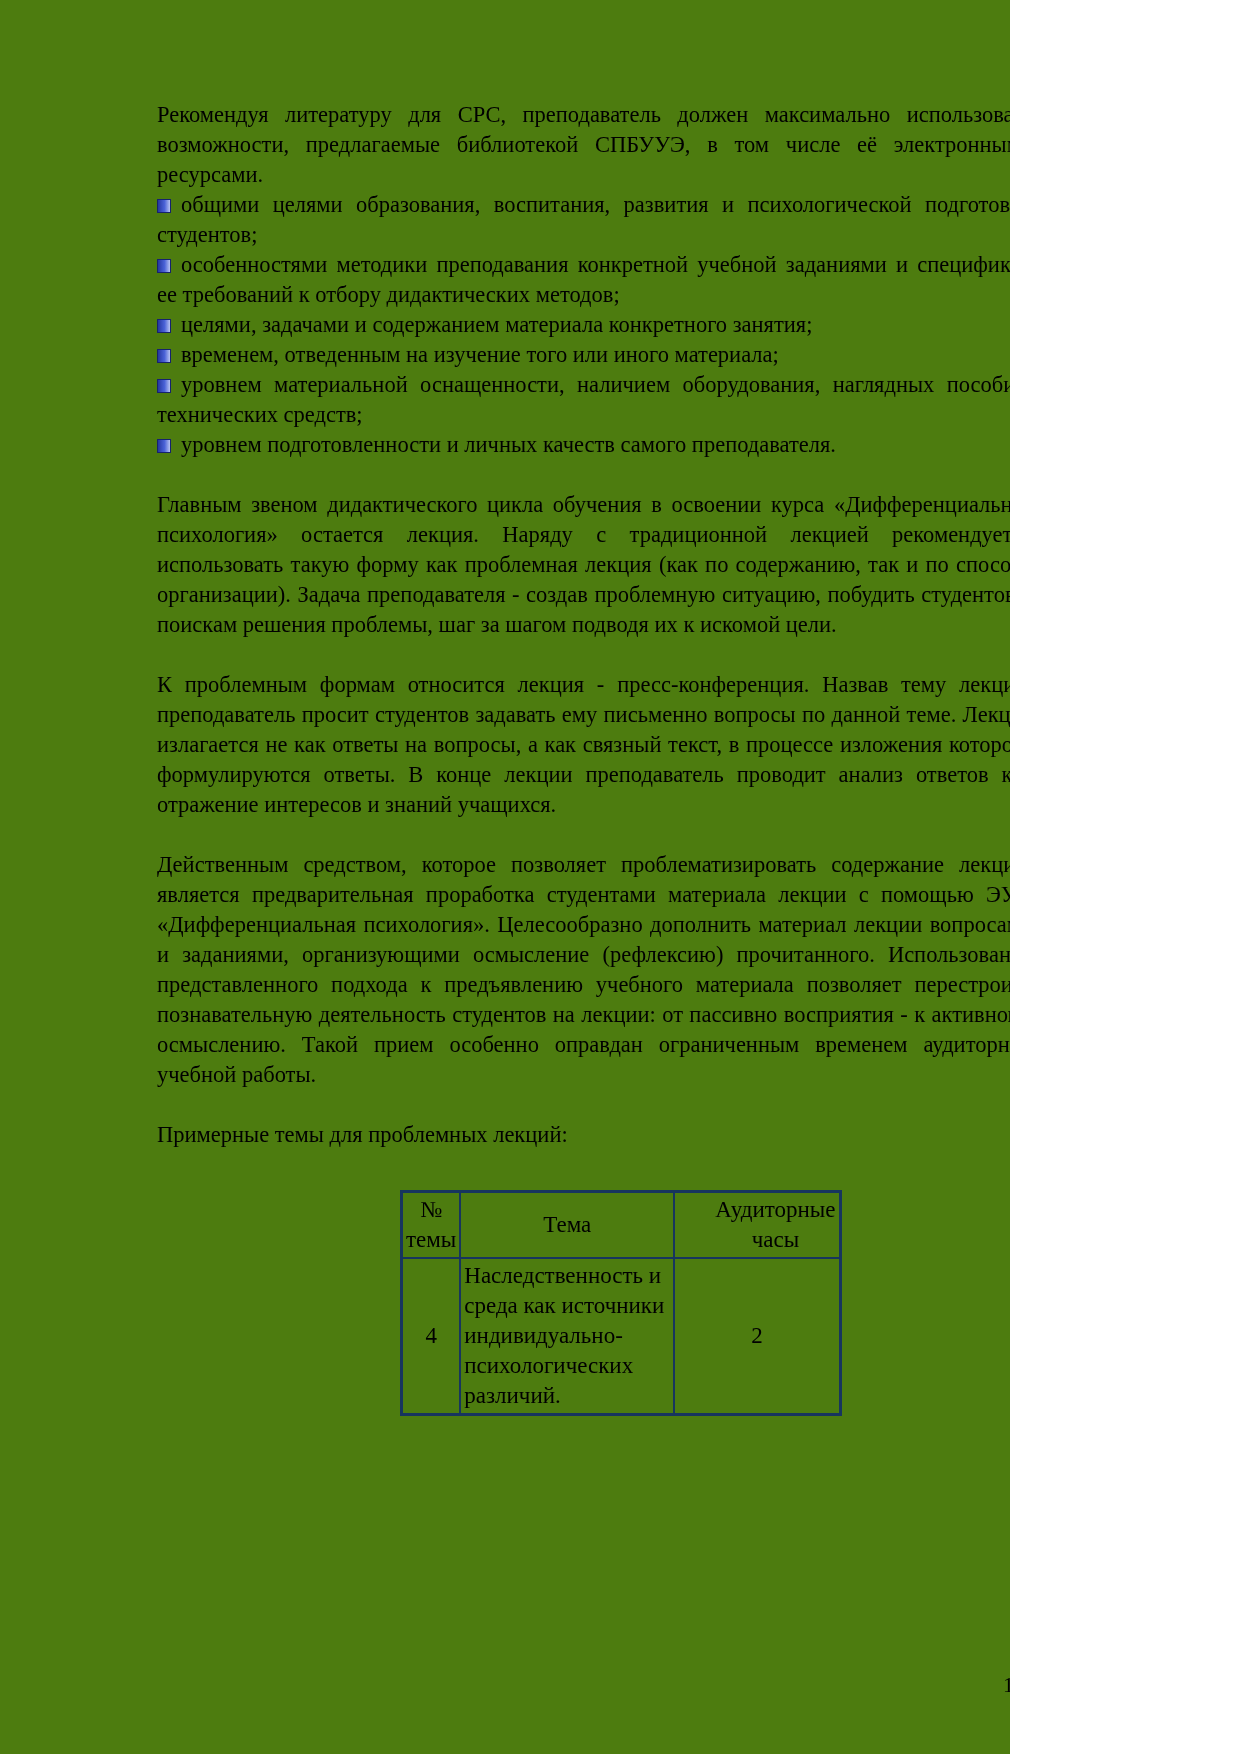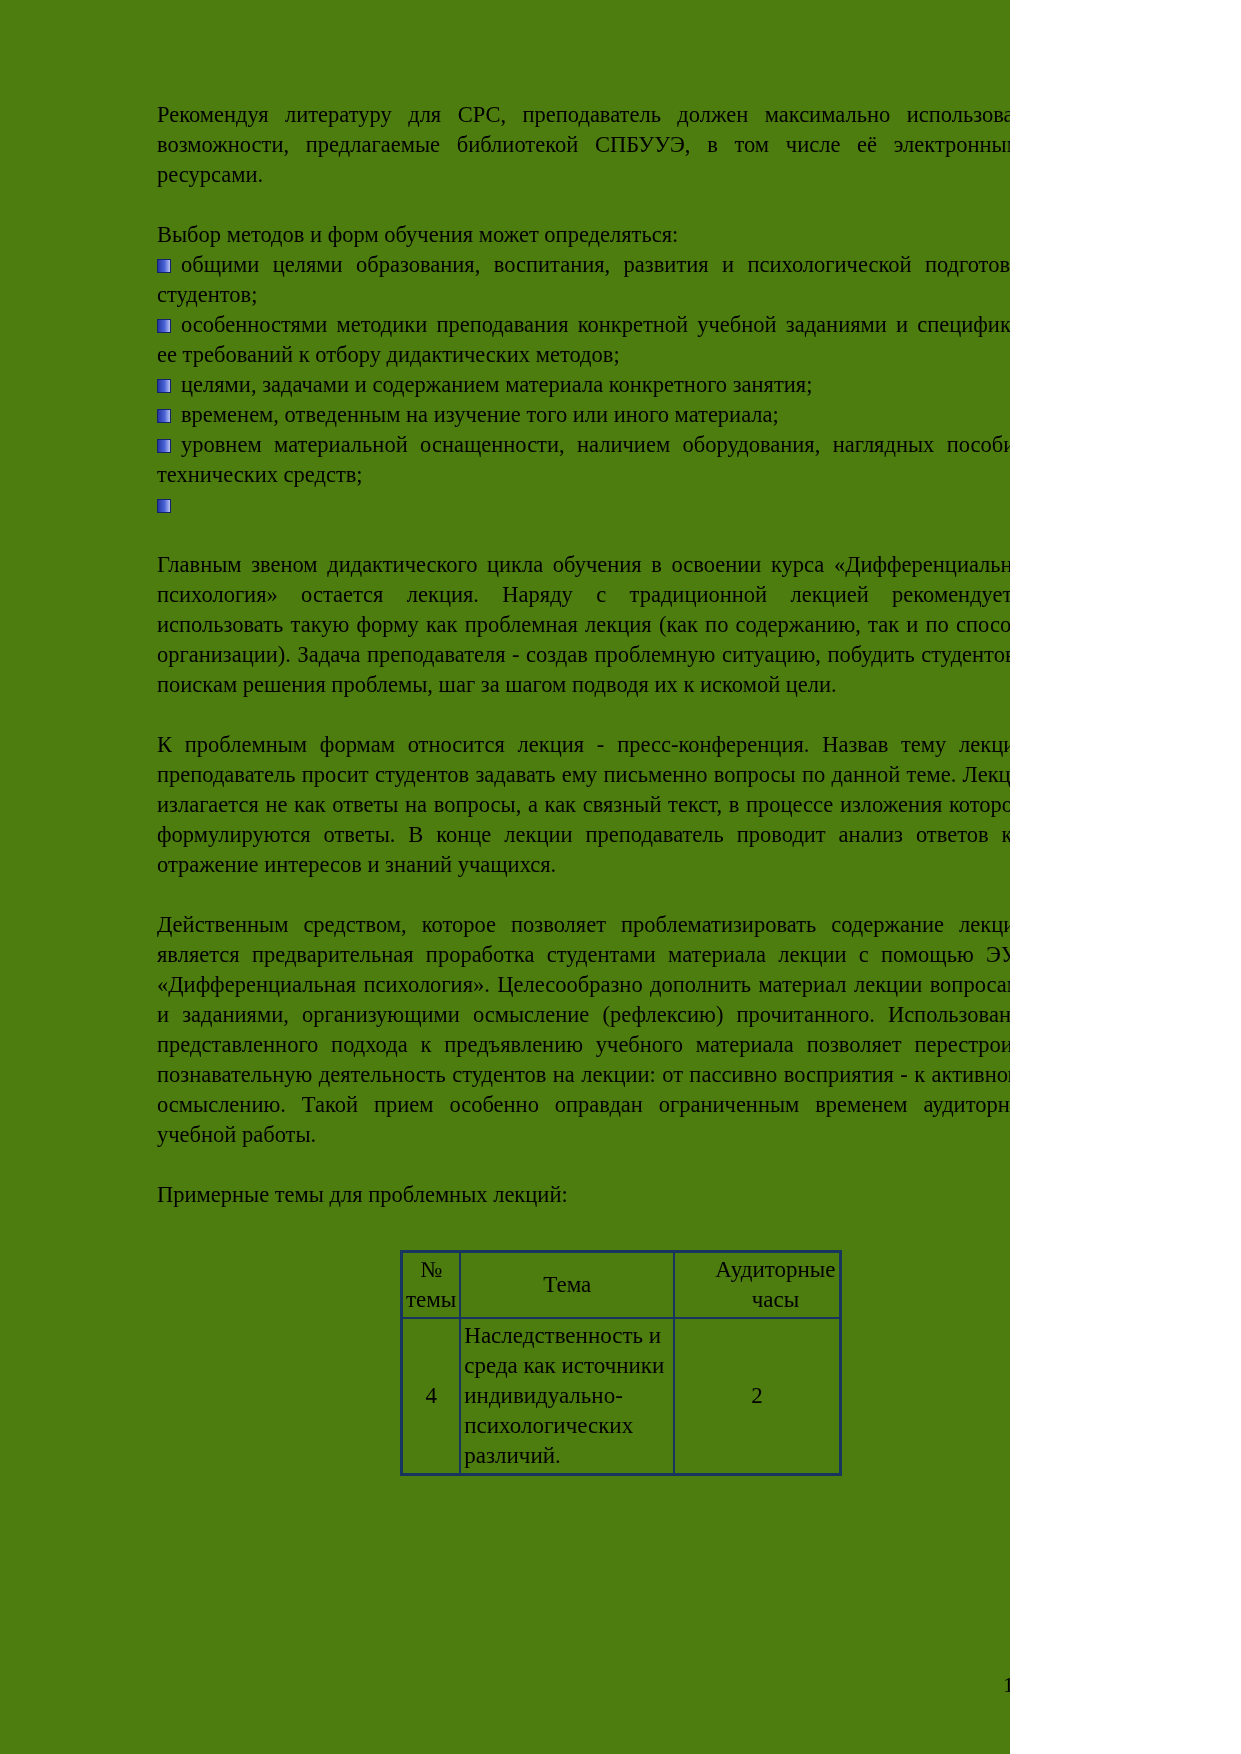--- a/index.html
+++ b/index.html
@@ -70,29 +70,28 @@
   }
 </style>
 </head>
 <body>
 
 <div class="page">
   <div class="content">
 
     <p class="para">Рекомендуя литературу для СРС, преподаватель должен максимально использовать возможности, предлагаемые библиотекой СПБУУЭ, в том числе её электронными ресурсами.</p>
 
-    <p class="para spaced">Выбор методов и форм обучения может определяться:</p>
 
     <div class="bullet-list">
       <p class="bullet-item"><span class="bullet-square" style="background: linear-gradient(90deg, rgb(37, 55, 159) 0%, rgb(75, 99, 216) 55%, rgb(185, 196, 242) 100%);"></span><span class="bullet-text">общими целями образования, воспитания, развития и психологической подготовки студентов;</span></p>
       <p class="bullet-item"><span class="bullet-square" style="background: linear-gradient(90deg, rgb(37, 55, 159) 0%, rgb(75, 99, 216) 55%, rgb(185, 196, 242) 100%);"></span><span class="bullet-text">особенностями методики преподавания конкретной учебной заданиями и спецификой ее требований к отбору дидактических методов;</span></p>
       <p class="bullet-item"><span class="bullet-square" style="background: linear-gradient(90deg, rgb(37, 55, 159) 0%, rgb(75, 99, 216) 55%, rgb(185, 196, 242) 100%);"></span><span class="bullet-text">целями, задачами и содержанием материала конкретного занятия;</span></p>
       <p class="bullet-item"><span class="bullet-square" style="background: linear-gradient(90deg, rgb(37, 55, 159) 0%, rgb(75, 99, 216) 55%, rgb(185, 196, 242) 100%);"></span><span class="bullet-text">временем, отведенным на изучение того или иного материала;</span></p>
       <p class="bullet-item"><span class="bullet-square" style="background: linear-gradient(90deg, rgb(37, 55, 159) 0%, rgb(75, 99, 216) 55%, rgb(185, 196, 242) 100%);"></span><span class="bullet-text">уровнем материальной оснащенности, наличием оборудования, наглядных пособий, технических средств;</span></p>
-      <p class="bullet-item"><span class="bullet-square" style="background: linear-gradient(90deg, rgb(37, 55, 159) 0%, rgb(75, 99, 216) 55%, rgb(185, 196, 242) 100%);"></span></p>
+      <p class="bullet-item"><span class="bullet-square" style="background: linear-gradient(90deg, rgb(37, 55, 159) 0%, rgb(75, 99, 216) 55%, rgb(185, 196, 242) 100%);"></span><span class="bullet-text">уровнем подготовленности и личных качеств самого преподавателя.</span></p>
     </div>
 
     <p class="para spaced">Главным звеном дидактического цикла обучения в освоении курса «Дифференциальная психология» остается лекция. Наряду с традиционной лекцией рекомендуется использовать такую форму как проблемная лекция (как по содержанию, так и по способу организации). Задача преподавателя - создав проблемную ситуацию, побудить студентов к поискам решения проблемы, шаг за шагом подводя их к искомой цели.</p>
 
     <p class="para spaced">К проблемным формам относится лекция - пресс-конференция. Назвав тему лекции, преподаватель просит студентов задавать ему письменно вопросы по данной теме. Лекция излагается не как ответы на вопросы, а как связный текст, в процессе изложения которого формулируются ответы. В конце лекции преподаватель проводит анализ ответов как отражение интересов и знаний учащихся.</p>
 
     <p class="para spaced">Действенным средством, которое позволяет проблематизировать содержание лекции, является предварительная проработка студентами материала лекции с помощью ЭУП «Дифференциальная психология». Целесообразно дополнить материал лекции вопросами и заданиями, организующими осмысление (рефлексию) прочитанного. Использование представленного подхода к предъявлению учебного материала позволяет перестроить познавательную деятельность студентов на лекции: от пассивно восприятия - к активному осмыслению. Такой прием особенно оправдан ограниченным временем аудиторной учебной работы.</p>
 
     <p class="para spaced">Примерные темы для проблемных лекций:</p>
 

